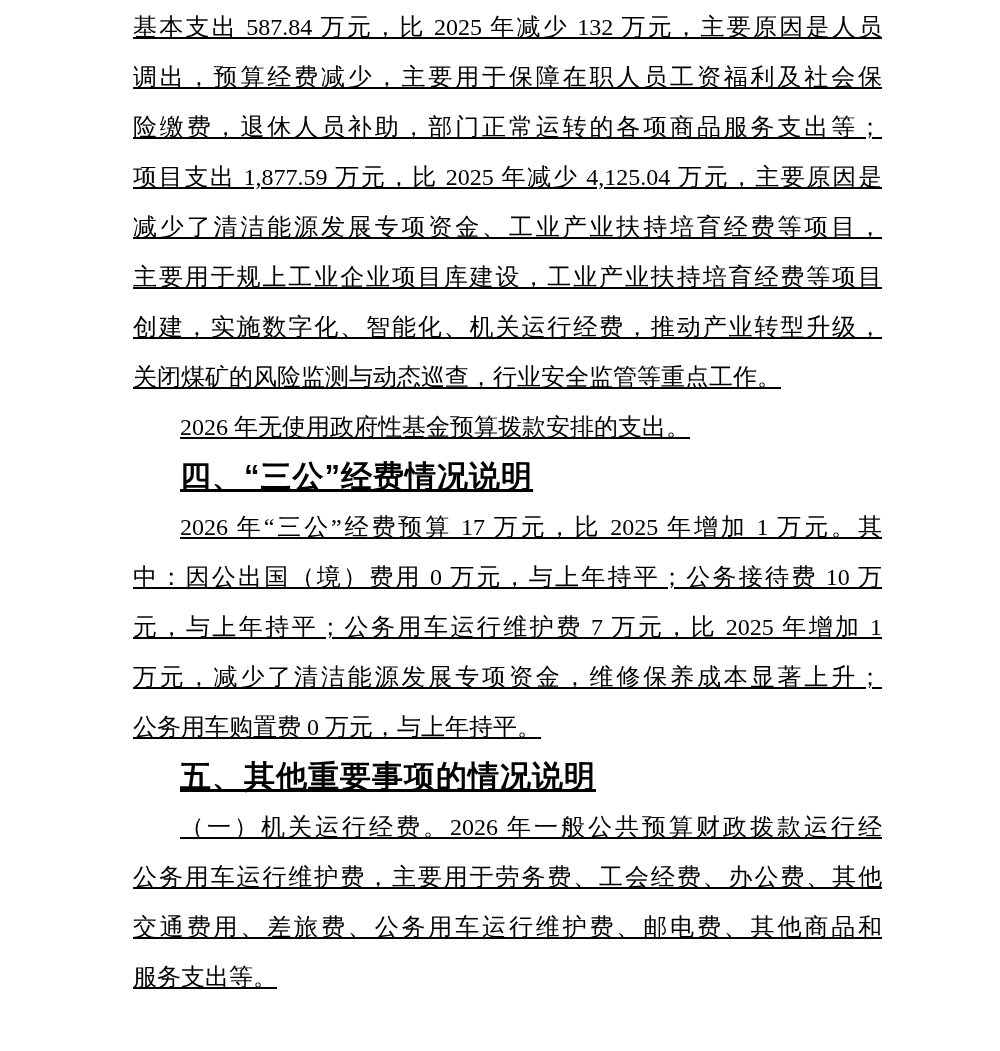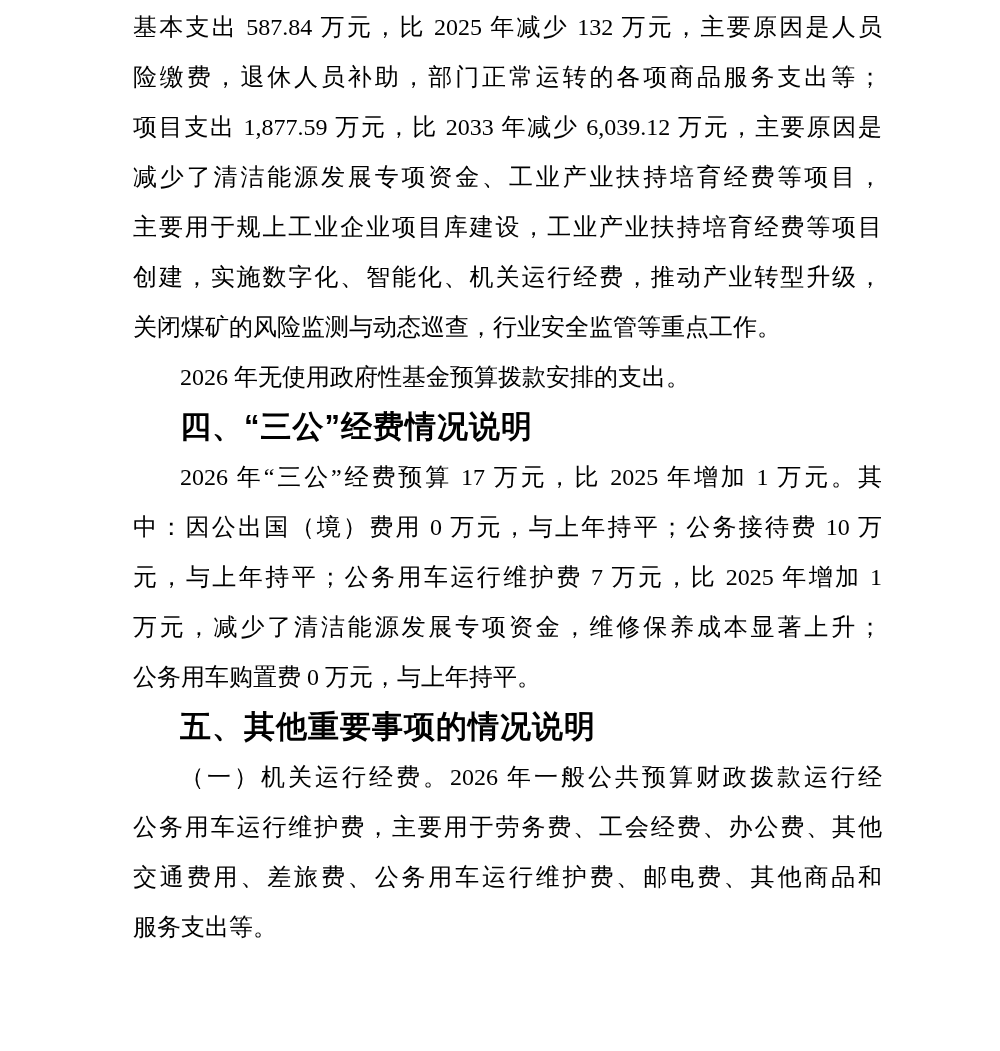--- a/index.html
+++ b/index.html
@@ -21,20 +21,21 @@
       width: 749px;
     }
     .ln {
       height: 50px;
       line-height: 50px;
       font-family: "Liberation Serif", "DejaVu Serif", serif;
       font-size: 24px;
       color: #000000;
       overflow: hidden;
       white-space: normal;
+      text-decoration: underline;
     }
     
     .j {
       text-align: justify;
       text-align-last: justify;
     }
     
     .ind {
       text-indent: 47px;
     }
@@ -46,22 +47,23 @@
       letter-spacing: 1px;
     }
   </style>
 </head>
 <body>
 
 <div class="page">
   <div class="textcol">
 
     <div class="ln j">基本支出 587.84 万元，比 2025 年减少 132 万元，主要原因是人员</div>
+    <div class="ln j">调出，预算经费减少，主要用于保障在职人员工资福利及社会保</div>
     <div class="ln j">险缴费，退休人员补助，部门正常运转的各项商品服务支出等；</div>
-    <div class="ln j">项目支出 1,877.59 万元，比 2033 年减少 6,039.12 万元，主要原因是</div>
+    <div class="ln j">项目支出 1,877.59 万元，比 2025 年减少 4,125.04 万元，主要原因是</div>
     <div class="ln j">减少了清洁能源发展专项资金、工业产业扶持培育经费等项目，</div>
     <div class="ln j">主要用于规上工业企业项目库建设，工业产业扶持培育经费等项目</div>
     <div class="ln j">创建，实施数字化、智能化、机关运行经费，推动产业转型升级，</div>
     <div class="ln">关闭煤矿的风险监测与动态巡查，行业安全监管等重点工作。</div>
 
     <div class="ln ind">2026 年无使用政府性基金预算拨款安排的支出。</div>
 
     <div class="ln hd ind">四、“三公”经费情况说明</div>
 
     <div class="ln j ind">2026 年“三公”经费预算 17 万元，比 2025 年增加 1 万元。其</div>

